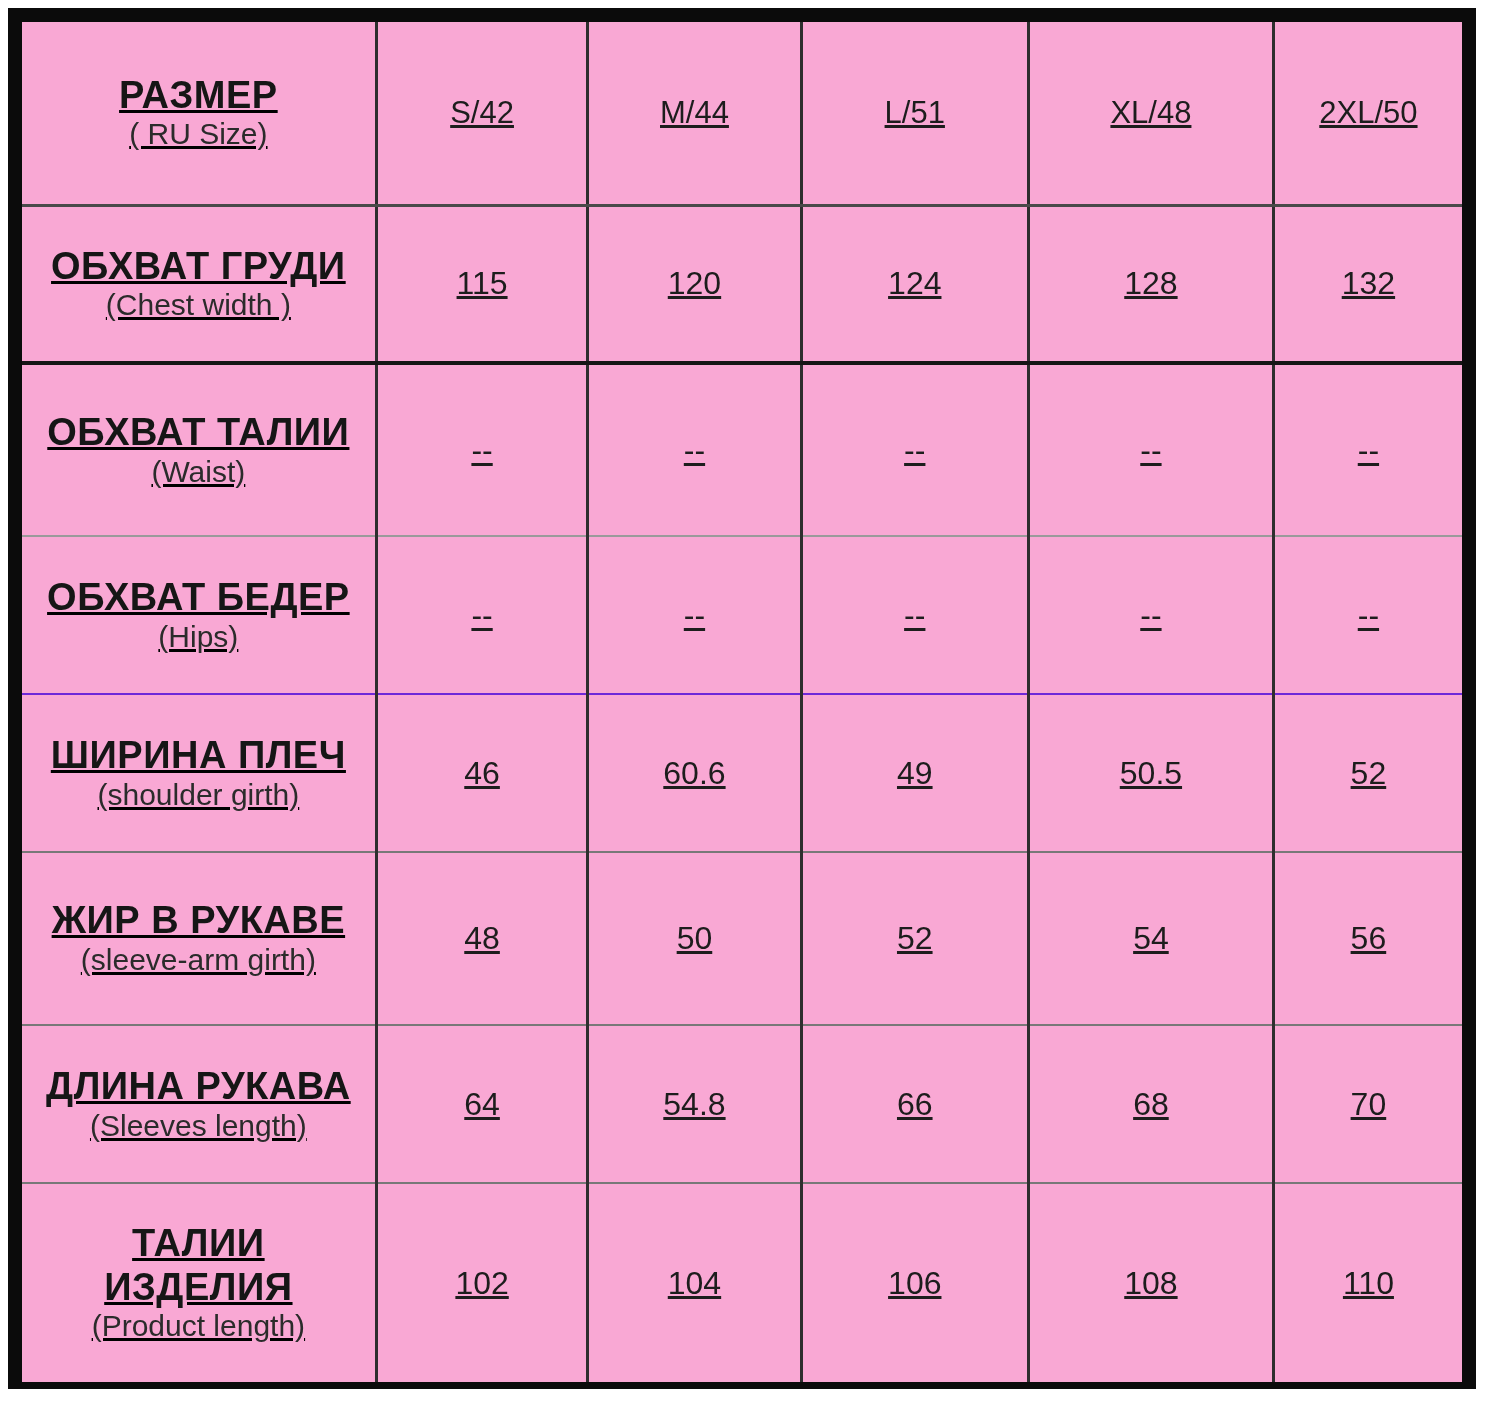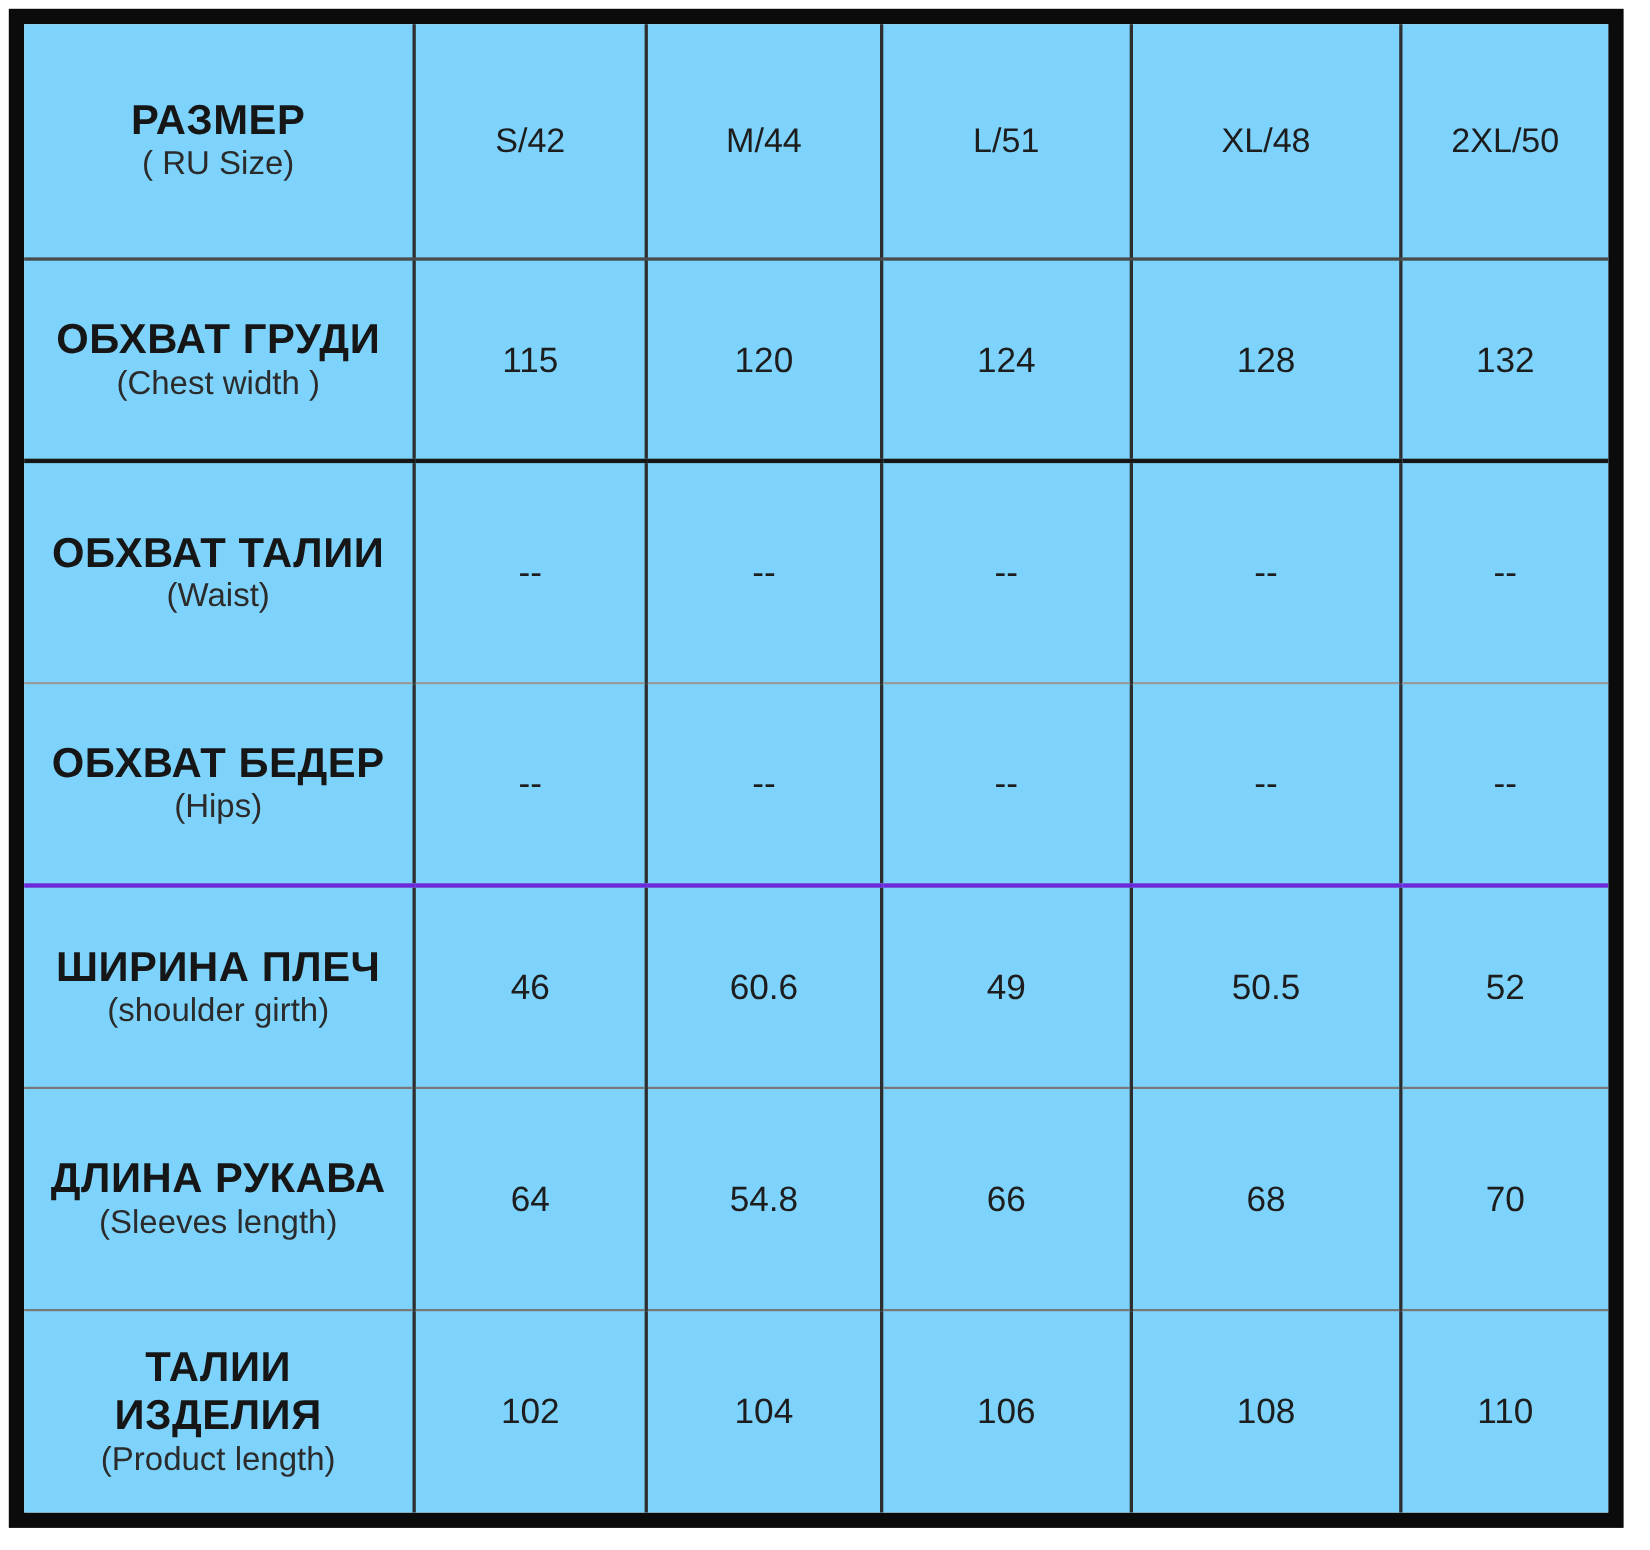--- a/index.html
+++ b/index.html
@@ -27,32 +27,33 @@
     table-layout: fixed;
   }
   td, th {
     border-left: 3px solid #2e2e2e;
     border-right: 3px solid #2e2e2e;
     border-top: 2px solid #787878;
     border-bottom: 2px solid #787878;
     text-align: center;
     vertical-align: middle;
     padding: 16px;
-    background: #7dd3fc;
+    background: #f9a8d4;
+    text-decoration: underline;
   }
   tr:first-child > * { border-top: none; }
   tr:last-child > * { border-bottom: none; }
   td:first-child, th:first-child { border-left: none; }
   td:last-child, th:last-child { border-right: none; }
 
   
   tr:nth-child(1) > * { border-bottom: 3px solid #4a4a4a; }
   tr:nth-child(2) > * { border-bottom: 4px solid #161616; }
   tr:nth-child(3) > * { border-bottom: 2px solid #9a9a9a; }
-  tr:nth-child(4) > * { border-bottom: 4px solid #6d28d9; }
+  tr:nth-child(4) > * { border-bottom: 2px solid #6d28d9; }
 
   
   tr:nth-child(1) { height: 183px; }
   tr:nth-child(2) { height: 158px; }
   tr:nth-child(3) { height: 173px; }
   tr:nth-child(4) { height: 158px; }
   tr:nth-child(5) { height: 158px; }
   tr:nth-child(6) { height: 173px; }
   tr:nth-child(7) { height: 158px; border-radius: 26px; }
   tr:nth-child(8) { height: 199px; }
@@ -148,20 +149,31 @@
       <div class="label-ru">ШИРИНА ПЛЕЧ</div>
       <div class="label-en">(shoulder girth)</div>
     </th>
   <td class="value">46</td>
           <td class="value">60.6</td>
           <td class="value">49</td>
           <td class="value">50.5</td>
           <td class="value">52</td>
         </tr>
 
+  <tr>
+    <th>
+      <div class="label-ru">ЖИР В РУКАВЕ</div>
+      <div class="label-en">(sleeve-arm girth)</div>
+    </th>
+  <td class="value">48</td>
+          <td class="value">50</td>
+          <td class="value">52</td>
+          <td class="value">54</td>
+          <td class="value">56</td>
+        </tr>
 
   <tr>
     <th>
       <div class="label-ru">ДЛИНА РУКАВА</div>
       <div class="label-en">(Sleeves length)</div>
     </th>
   <td class="value">64</td>
           <td class="value">54.8</td>
           <td class="value">66</td>
           <td class="value">68</td>

